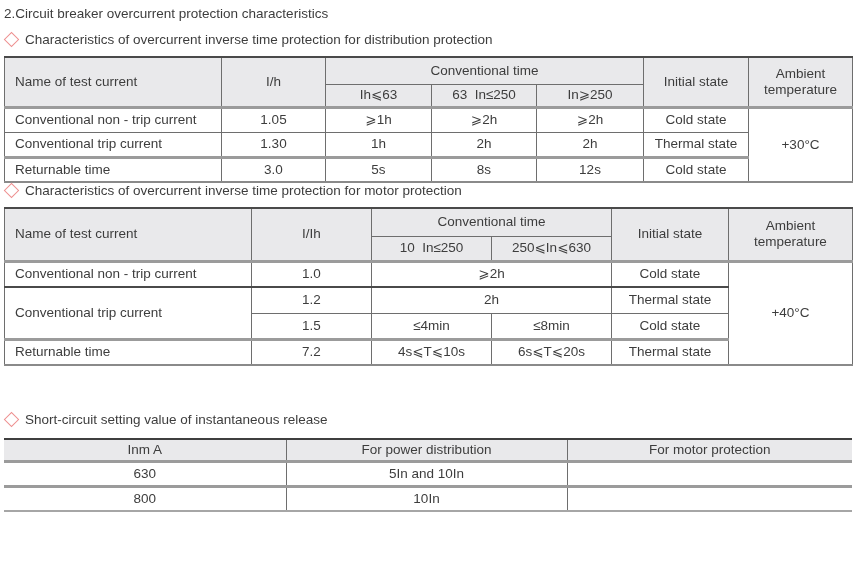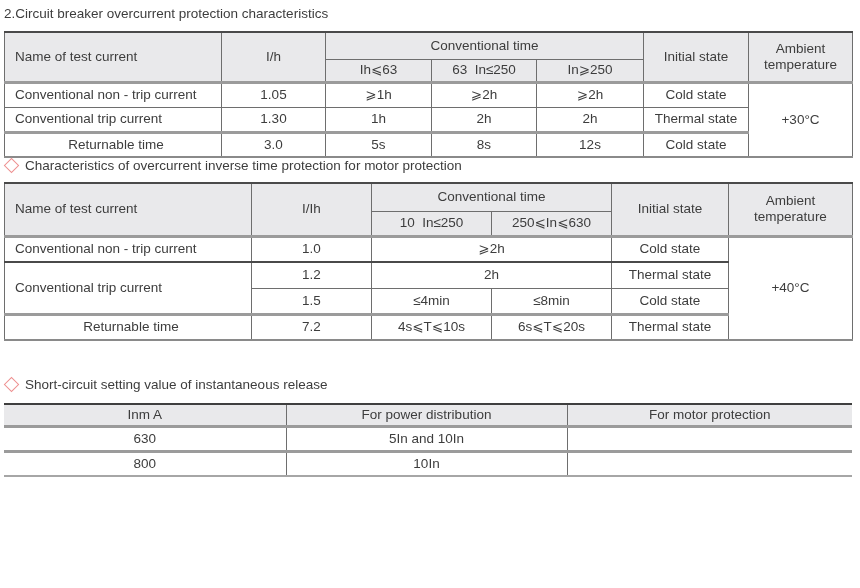--- a/index.html
+++ b/index.html
@@ -13,53 +13,57 @@
   .main-title { margin:0; line-height:17px; }
 
   .section-row { display:flex; align-items:center; }
   .diamond {
     width:9px; height:9px; flex:0 0 auto;
     border:1.5px solid #ee9191; background:#fff;
     transform:rotate(45deg); margin:0 8px 0 2px;
   }
   .s1 { margin-top:10px; }
   .s2 { }
-  .s3 { margin-top:36px; }
+  .s3 { margin-top:46px; }
 
   table { border-collapse:collapse; table-layout:fixed; width:848px; }
   th,td {
     font-weight:normal; text-align:center; vertical-align:middle;
     padding:0 4px; white-space:pre-wrap; line-height:16px;
   }
   .left { text-align:left; padding-left:10px; }
   .hdr { background:#e9e9eb; }
 
   
   .boxed { margin-top:9px; border-top:2px solid #4a4a4a; border-bottom:2px solid #8a8a8a; }
   .boxed th, .boxed td { border:1px solid #6e6e6e; }
   .hb { border-bottom:3px solid #9b9b9b !important; }      
-  tr.gsep > * { border-top:3px solid #9b9b9b !important;text-align:center; } 
+  tr.gsep > * { border-top:3px solid #9b9b9b !important; } 
   tr.dsep > * { border-top:2px solid #4a4a4a !important; } 
 
   
   .rules { margin-top:11px; border-top:2px solid #3f3f3f; border-bottom:2px solid #a6a6a6; }
   .rules th, .rules td { border:1px solid #6e6e6e;margin-left:38px; }
   .rules tr > *:first-child { border-left:none; }
   .rules tr > *:last-child  { border-right:none; }
 
   .h27 { height:27px; } .h23 { height:23px; } .h25 { height:25px; }
   .h28 { height:28px; } .h26 { height:26px; } .h22 { height:22px; }
 </style>
 </head>
 <body>
 
 <div class="page">
 
   <p class="main-title">2.Circuit breaker overcurrent protection characteristics</p>
 
+  <div class="section-row s1">
+    <span class="diamond"></span>
+    <span>Characteristics of overcurrent inverse time protection for distribution protection</span>
+  </div>
 
   <table class="boxed">
     <colgroup>
       <col style="width:217px">
         <col style="width:104px">
         <col style="width:106px">
       <col style="width:105px">
         <col style="width:107px">
         <col style="width:105px">
         <col style="width:104px">

